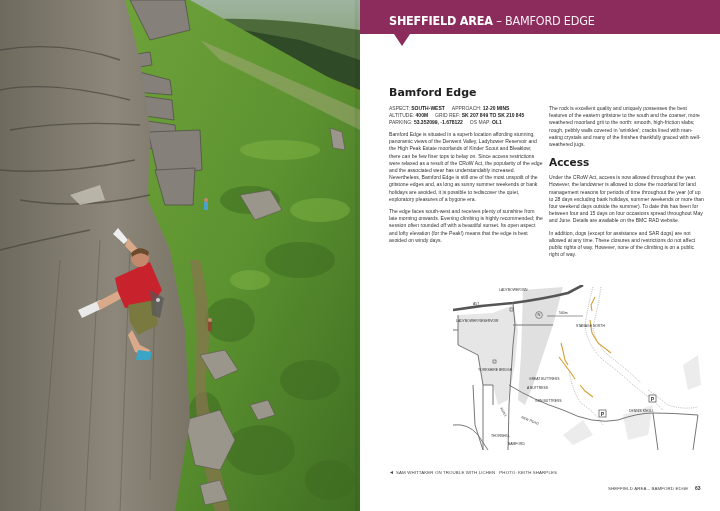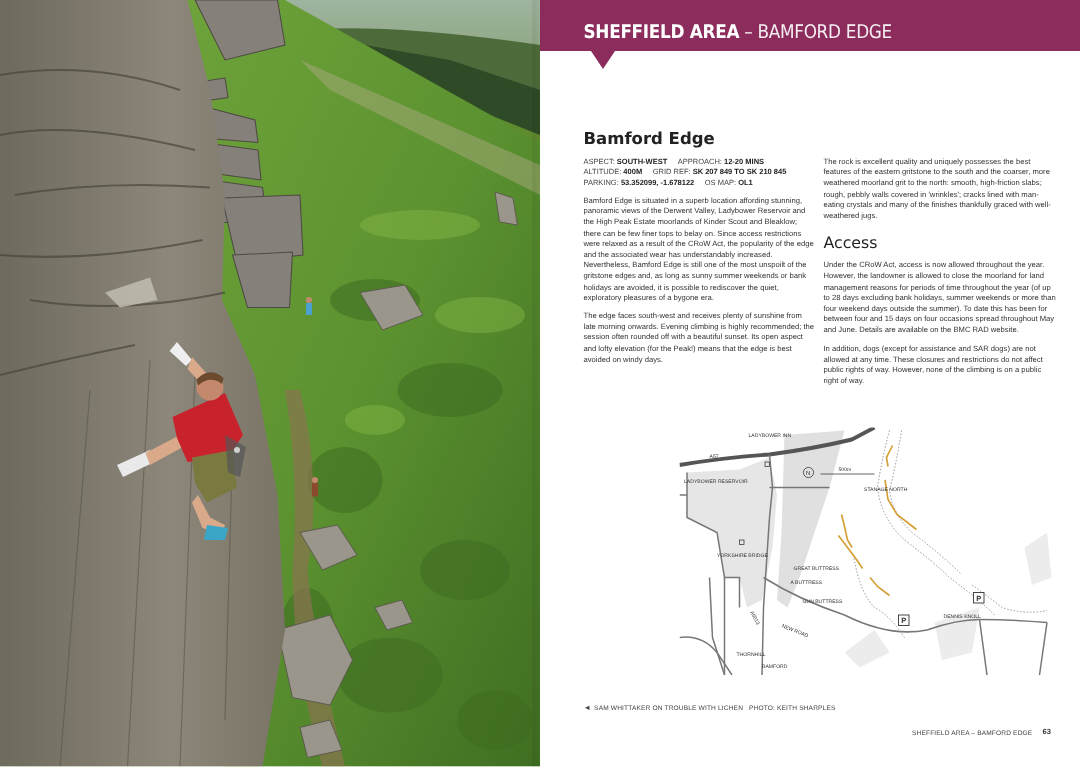--- a/index.html
+++ b/index.html
@@ -12,21 +12,21 @@
   .page{position:absolute;left:360px;top:0;width:360px;height:511px;background:#fff;}
   .banner{position:absolute;left:0;top:0;width:360px;height:34px;background:#8b2c5c;}
   .banner-title{position:absolute;left:29px;top:13px;font-family:"DejaVu Sans Condensed","DejaVu Sans",sans-serif;font-size:12.5px;color:#fff;letter-spacing:-0.2px;white-space:nowrap;}
   .banner-title .bold{font-weight:bold;}
   .banner-title .thin{font-weight:normal;opacity:0.92;}
   .banner-notch{position:absolute;left:34px;top:34px;width:0;height:0;border-left:8px solid transparent;border-right:8px solid transparent;border-top:12px solid #8b2c5c;}
   .col{position:absolute;font-size:5.1px;line-height:7.2px;color:#333;}
   .col1{left:29px;top:86px;width:155px;}
   .col2{left:189px;top:105px;width:156px;}
   h1.h{font-family:"DejaVu Sans",sans-serif;font-weight:bold;font-size:11px;margin:0 0 6px 0;color:#222;line-height:13px;}
-  h2.h{font-family:"DejaVu Sans",sans-serif;font-weight:normal;font-size:10.5px;margin:8px 0 5px 0;color:#222;line-height:13px;}
+  h2.h{font-family:"DejaVu Sans",sans-serif;font-weight:bold;font-size:10.5px;margin:8px 0 5px 0;color:#222;line-height:13px;}
   .meta{font-size:5px;line-height:7px;color:#444;margin-bottom:5px;white-space:nowrap;}
   .meta b{color:#222;}
   .meta .gap{display:inline-block;width:7px;}
   p{margin:0 0 5px 0;}
   .map{position:absolute;left:93px;top:285px;width:250px;height:165px;}
   .caption{position:absolute;left:29px;top:469px;font-size:4.4px;color:#444;letter-spacing:0.1px;white-space:nowrap;}
   .caption .arrow{font-size:5px;margin-right:2px;}
   .footer{position:absolute;left:248px;top:486px;font-size:4.4px;color:#444;white-space:nowrap;letter-spacing:0.1px;}
   .pagenum{position:absolute;left:335px;top:485px;font-size:5px;font-weight:bold;color:#333;}
   .gutter{position:absolute;left:355px;top:0;width:10px;height:511px;background:linear-gradient(to right,rgba(0,0,0,0.08),rgba(0,0,0,0) 60%);pointer-events:none;}

